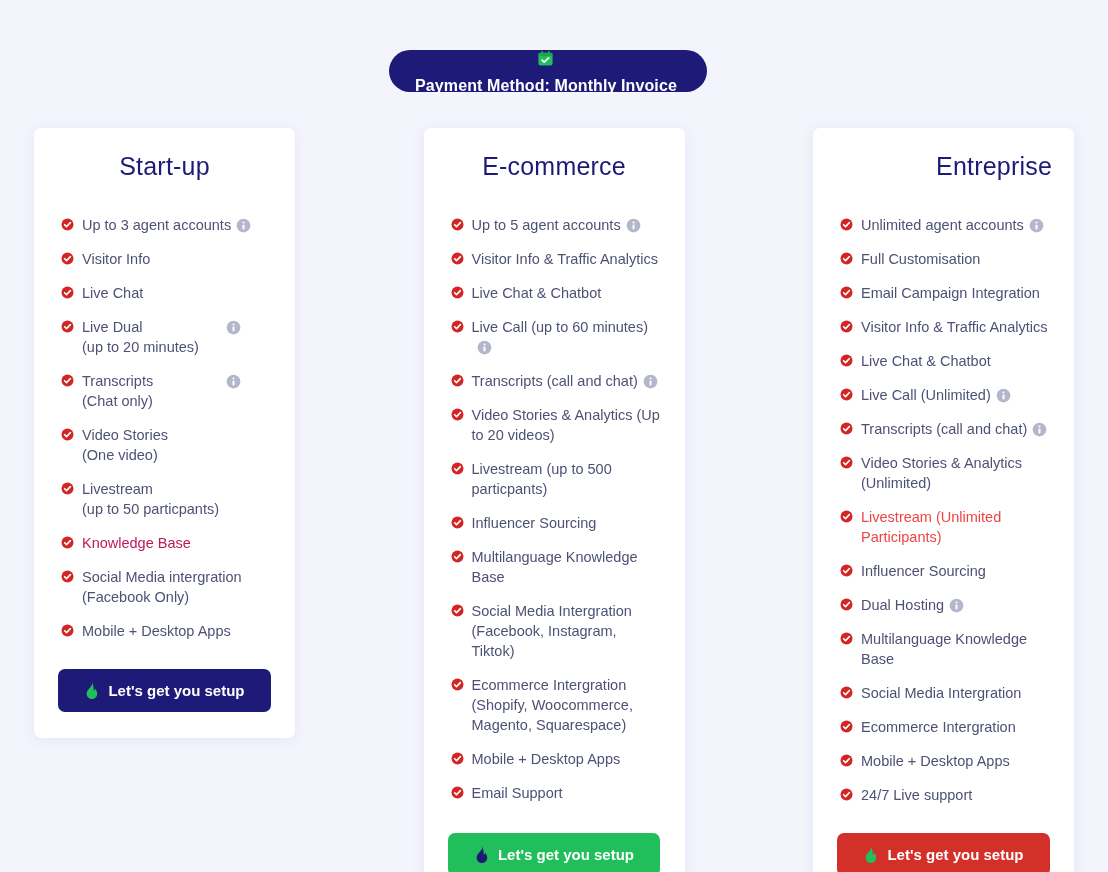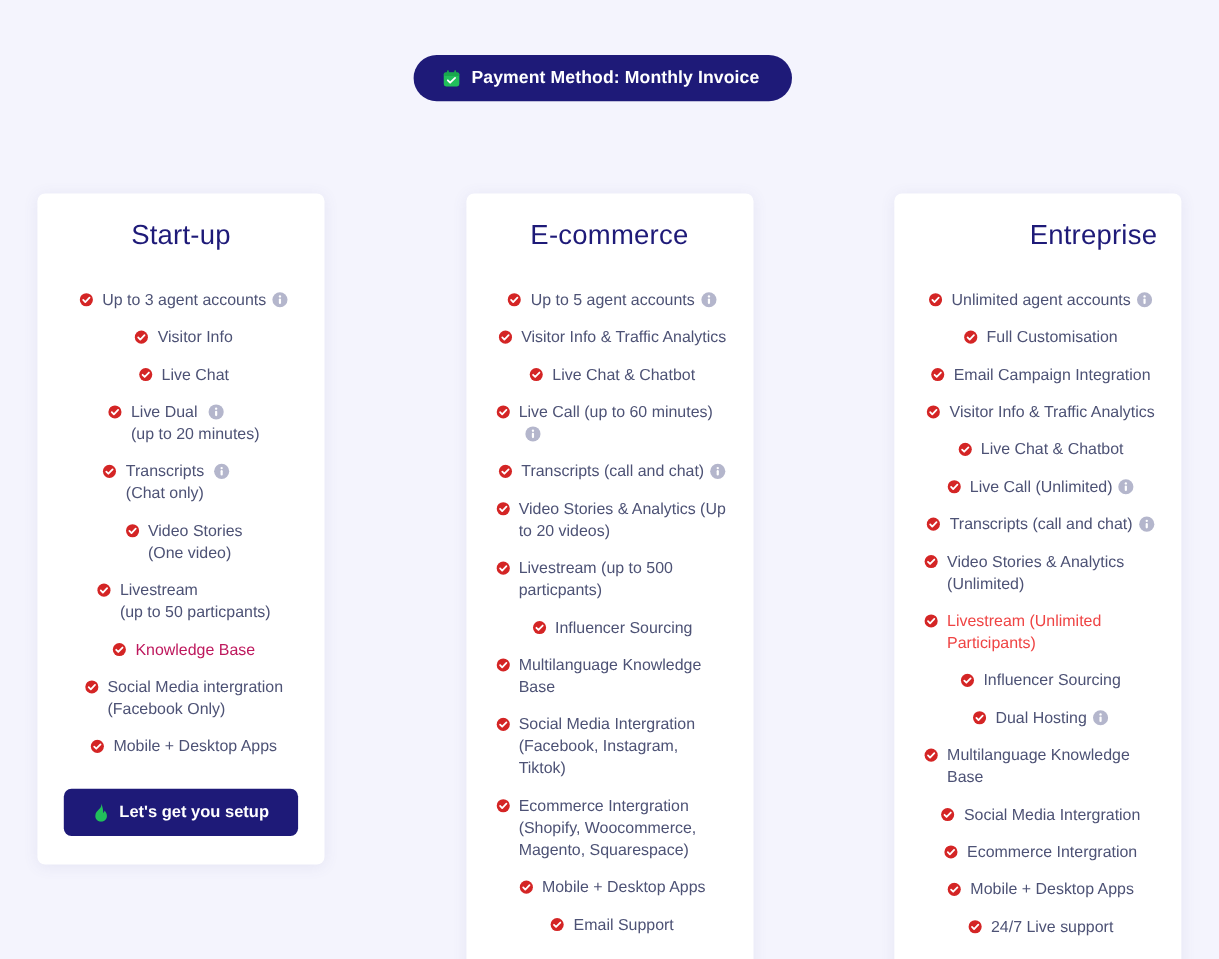--- a/index.html
+++ b/index.html
@@ -34,20 +34,21 @@
     height: 42px;
     padding: 0 30px 0 26px;
     display: flex;
     align-items: center;
     gap: 10px;
     font-size: 16px;
     font-weight: bold;
     letter-spacing: 0.1px;
     position: relative;
     left: -6px;
+    flex-direction: column;
   }
 
   .banner-label { white-space: nowrap; }
 
   .cal-icon { width: 17px; height: 17px; display: block; flex: 0 0 auto; }
 
   
   .cards {
     position: absolute;
     top: 128px;
@@ -59,39 +60,37 @@
   }
 
   .card {
     width: 261px;
     background: #ffffff;
     border-radius: 7px;
     box-shadow: 0 2px 14px rgba(90, 90, 160, 0.09);
     padding: 24px 22px 26px 22px;
     display: flex;
     flex-direction: column;
-    margin-top: 48px;
   }
 
   .card-title {
     text-align: center;
     color: #1e1a78;
     font-size: 25px;
     font-weight: normal;
     letter-spacing: 0.2px;
     margin-bottom: 34px;
   }
 
   .features {
     list-style: none;
     display: flex;
     flex-direction: column;
     gap: 14px;
     padding-left: 5px;
-    align-items: center;
   }
 
   .feature {
     display: flex;
     align-items: flex-start;
     gap: 8px;
     font-size: 14.5px;
     line-height: 20px;
     color: #4d5275;
   }

